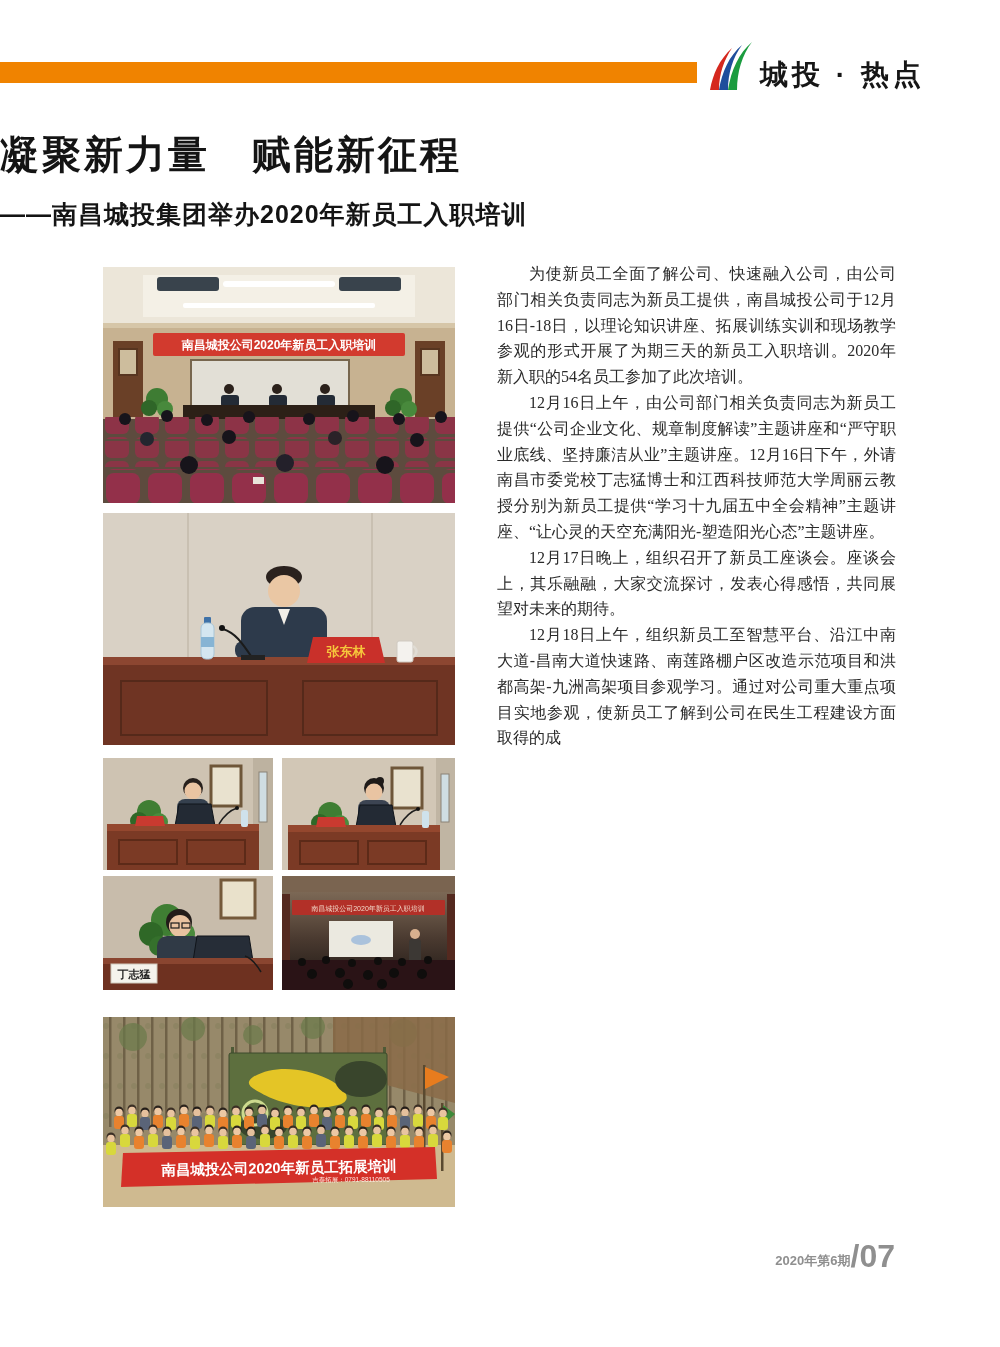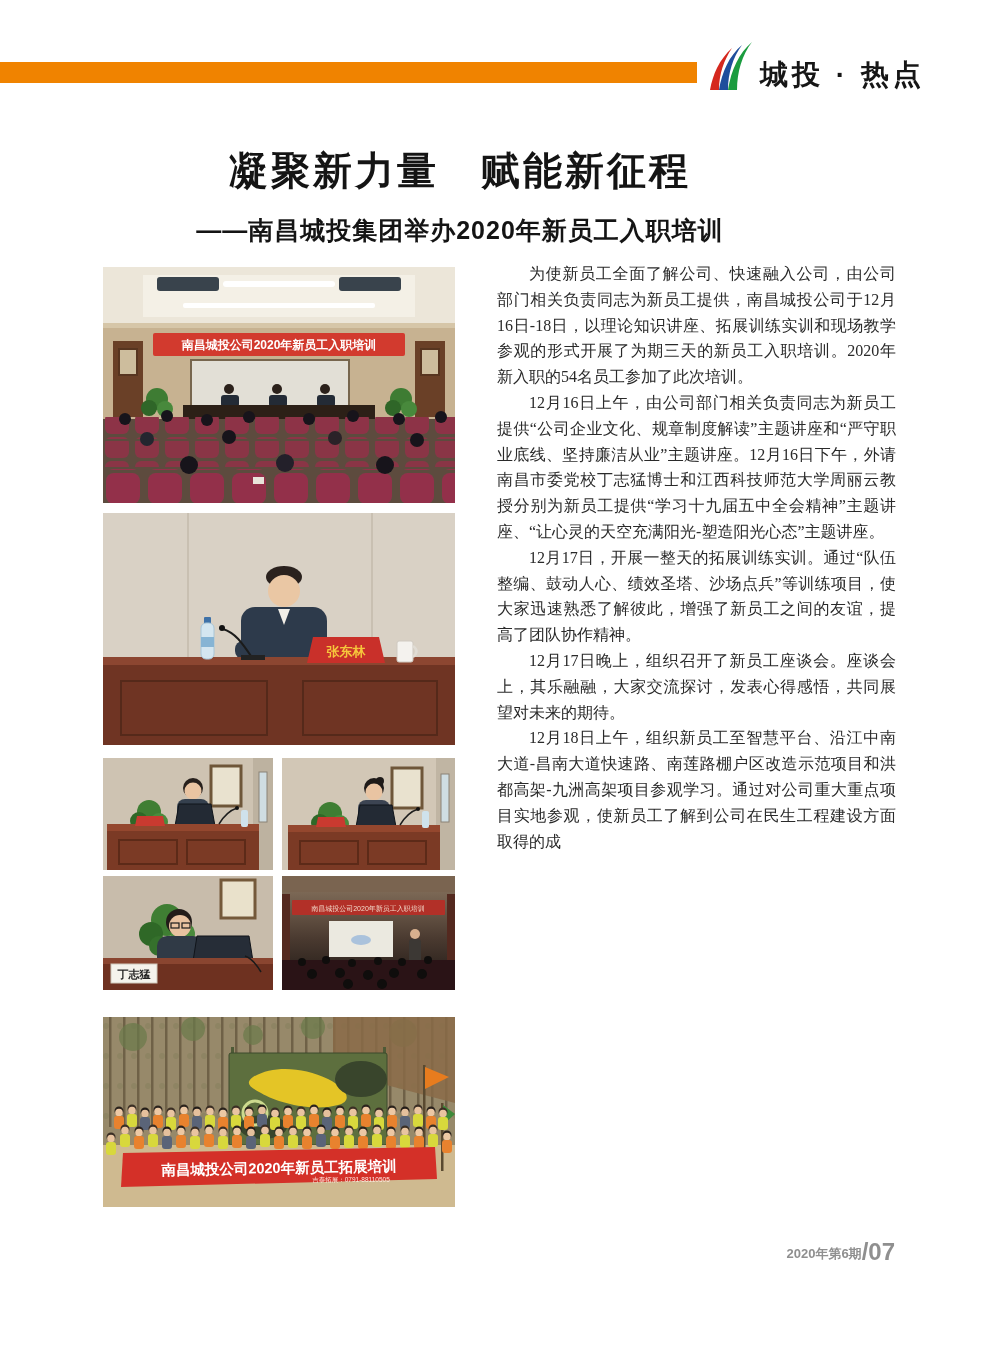--- a/index.html
+++ b/index.html
@@ -2,31 +2,31 @@
 <html><head>
 <meta charset="utf-8">
 <style>
   html,body{margin:0;padding:0;background:#ffffff;}
   .page{position:relative;width:1000px;height:1347px;background:#fff;overflow:hidden;
         font-family:"Liberation Sans","DejaVu Sans",sans-serif;}
   .topbar{position:absolute;left:0;top:62px;width:697px;height:21px;background:#F08300;}
   .logo{position:absolute;left:706px;top:42px;width:48px;height:50px;}
   .brand-label{position:absolute;left:760px;top:56px;font-size:28px;font-weight:bold;
         color:#161616;letter-spacing:4px;white-space:nowrap;}
-  .titles{position:absolute;left:0;top:144px;width:920px;text-align:center;color:#141414;}
+  .titles{position:absolute;left:0;top:128px;width:920px;text-align:left;color:#141414;}
   .titles h1{margin:0;font-size:39px;font-weight:bold;letter-spacing:3px;}
   .titles h2{margin:16px 0 0 0;font-size:25px;font-weight:bold;letter-spacing:1px;}
   .ph{position:absolute;display:block;}
   .body-text{position:absolute;left:497px;top:261px;width:399px;
         font-family:"Liberation Serif","DejaVu Serif",serif;
         font-size:16px;line-height:25.8px;color:#2a2a2a;text-align:justify;}
   .body-text p{margin:0;text-indent:2em;}
   .footer{position:absolute;top:1238px;right:105px;color:#8f8f8f;white-space:nowrap;}
   .footer .issue{font-size:13px;font-weight:bold;vertical-align:2px;}
-  .footer .pageno{font-size:24px;font-weight:bold;}
+  .footer .pageno{font-size:32px;font-weight:bold;}
   svg text{font-family:"Liberation Sans","DejaVu Sans",sans-serif;}
 </style>
 </head>
 <body>
 
 <div class="page">
 
   <div class="topbar"></div>
   <svg class="logo" viewBox="0 0 48 50">
     <path d="M4,48 C7,32 13,18 26,6 C18,18 13,32 13,48 Z" fill="#D5281E"></path>
@@ -342,21 +342,20 @@
         <use href="#pp1" x="344" y="118"></use>
     </g>
     <polygon points="20,136 332,130 334,162 18,170" fill="#d43028"></polygon>
     <text x="176" y="156" text-anchor="middle" font-size="14.5" font-weight="bold" fill="#ffffff" transform="rotate(-1 176 153)">南昌城投公司2020年新员工拓展培训</text>
     <text x="248" y="165" text-anchor="middle" font-size="6.5" fill="#ffe9e0">吉泰拓展：0791-88110505</text>
   </svg>
 
   <div class="body-text">
     <p>为使新员工全面了解公司、快速融入公司，由公司部门相关负责同志为新员工提供，南昌城投公司于12月16日-18日，以理论知识讲座、拓展训练实训和现场教学参观的形式开展了为期三天的新员工入职培训。2020年新入职的54名员工参加了此次培训。</p>
     <p>12月16日上午，由公司部门相关负责同志为新员工提供“公司企业文化、规章制度解读”主题讲座和“严守职业底线、坚持廉洁从业”主题讲座。12月16日下午，外请南昌市委党校丁志猛博士和江西科技师范大学周丽云教授分别为新员工提供“学习十九届五中全会精神”主题讲座、“让心灵的天空充满阳光-塑造阳光心态”主题讲座。</p>
-    <p>12月17日，开展一整天的拓展训练实训。通过“队伍整编、鼓动人心、绩效圣塔、沙场点兵”等训练项目，使大家迅速熟悉了解彼此，增强了新员工之间的友谊，提高了团队协作精神。</p>
     <p>12月17日晚上，组织召开了新员工座谈会。座谈会上，其乐融融，大家交流探讨，发表心得感悟，共同展望对未来的期待。</p>
     <p>12月18日上午，组织新员工至智慧平台、沿江中南大道-昌南大道快速路、南莲路棚户区改造示范项目和洪都高架-九洲高架项目参观学习。通过对公司重大重点项目实地参观，使新员工了解到公司在民生工程建设方面取得的成</p>
   </div>
 
   <div class="footer">
     <span class="issue">2020年第6期</span><span class="pageno">/07</span>
   </div>
 
 </div>
 

